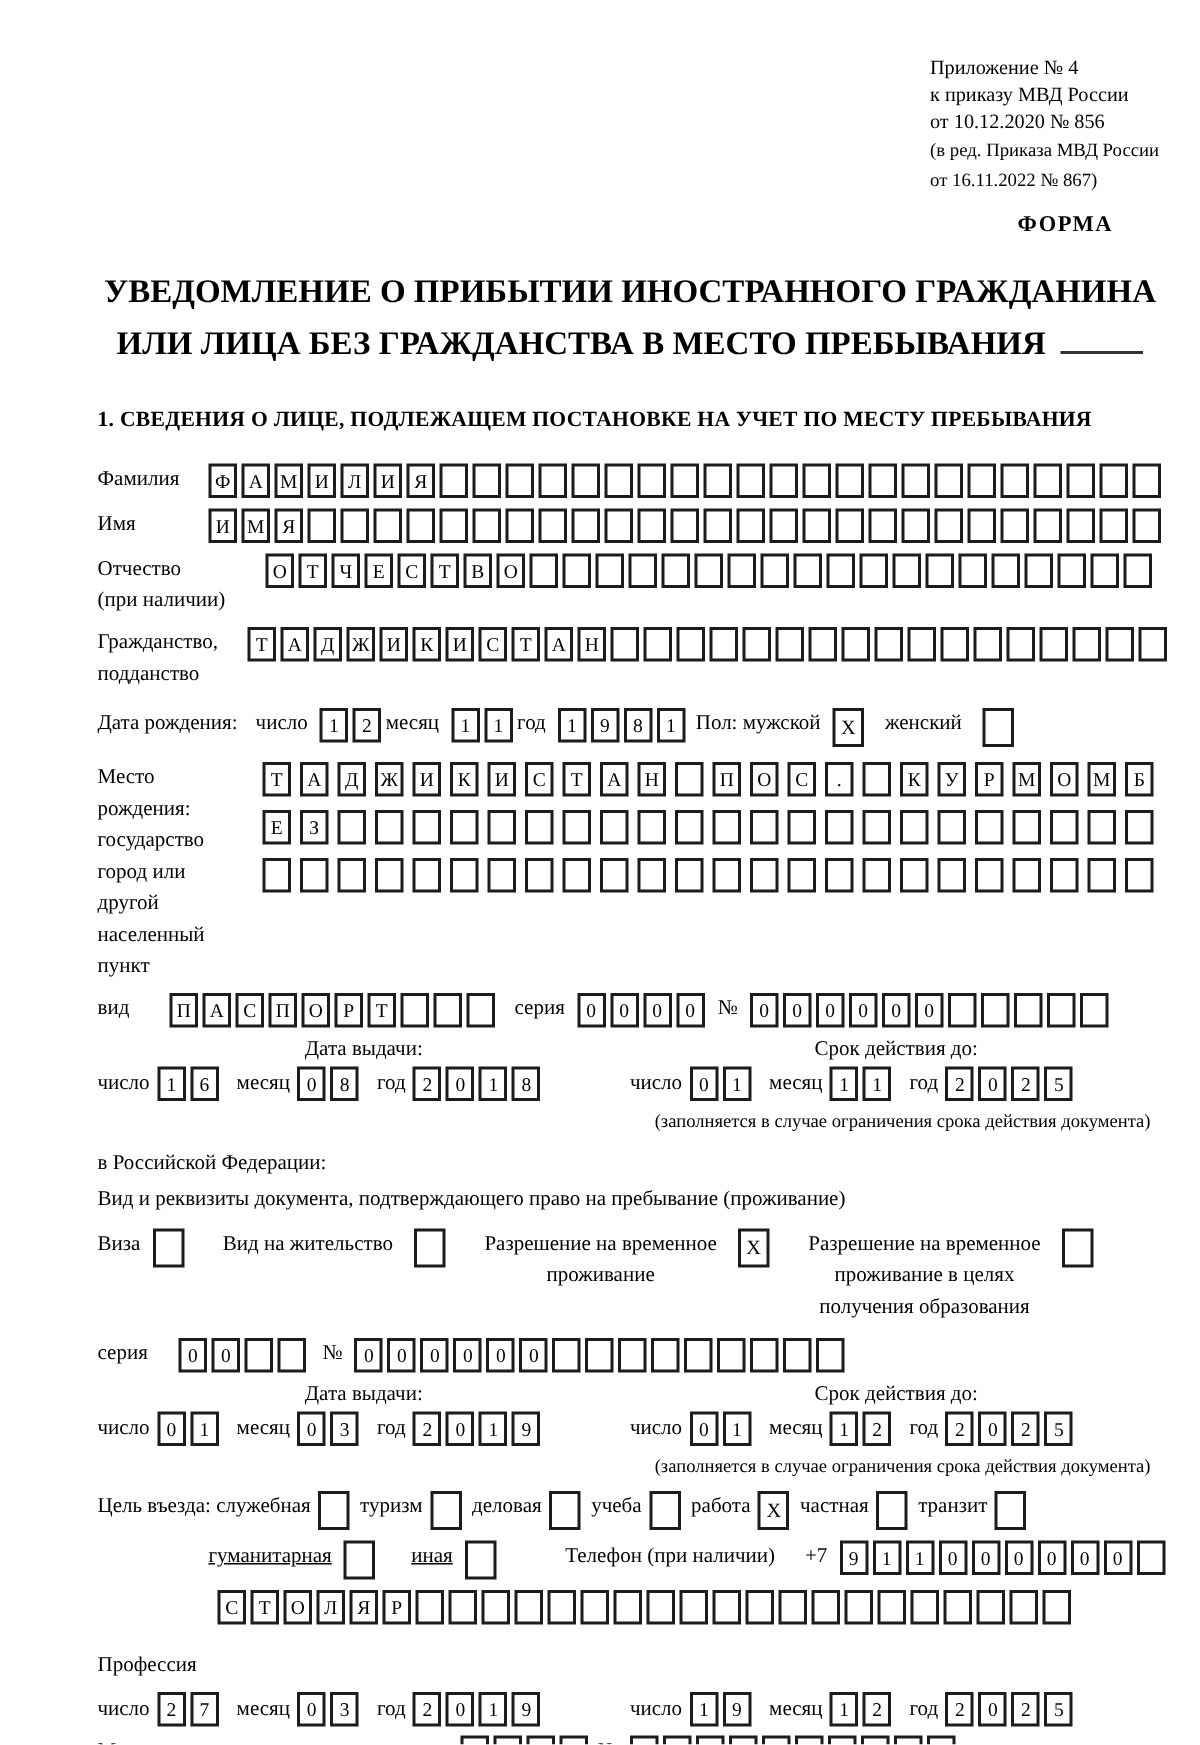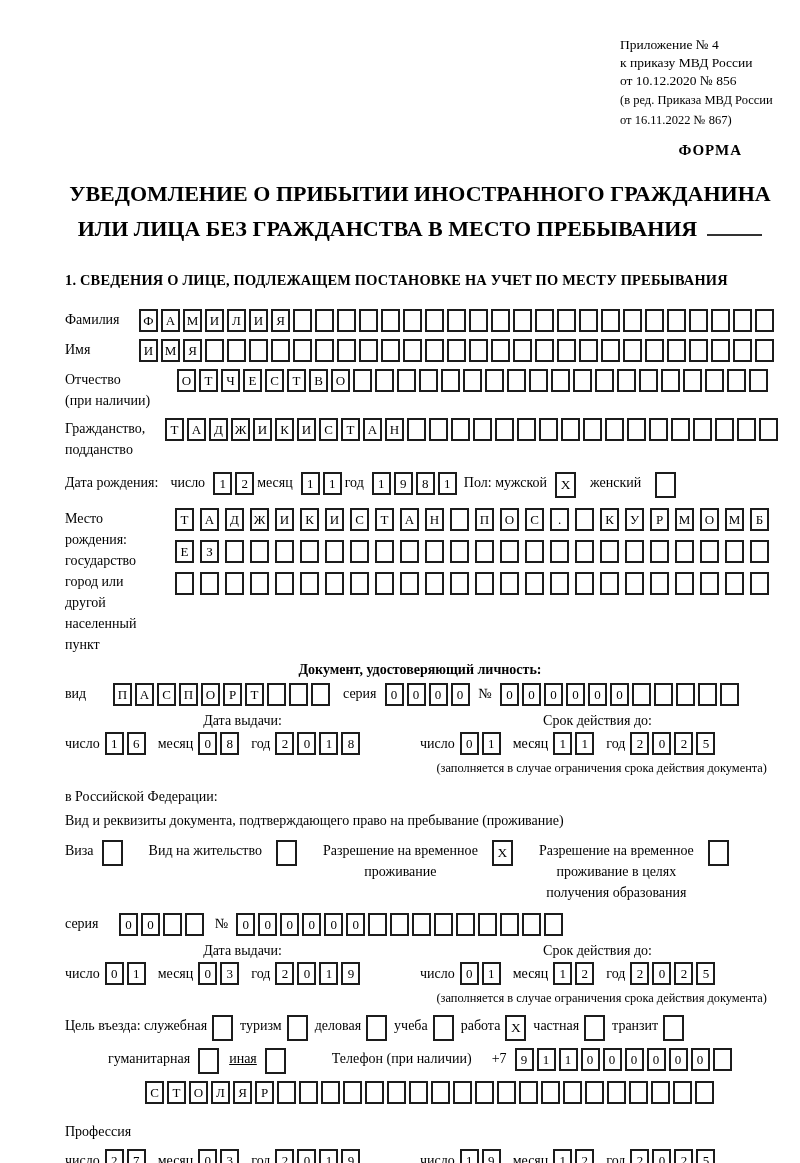--- a/index.html
+++ b/index.html
@@ -318,23 +318,20 @@
             <span class="cell" style="margin-right: 6px;"></span>
             <span class="cell" style="margin-right: 6px;"></span>
             <span class="cell" style="margin-right: 6px;"></span>
             <span class="cell" style="margin-right: 6px;"></span>
             <span class="cell" style="margin-right: 6px;"></span>
             <span class="cell" style="margin-right: 6px;"></span>
             <span class="cell" style="margin-right: 6px;"></span>
           </span>
         </div>
       </div>
-      <div class="frow center-row">
-        <span>Документ, удостоверяющий личность:</span>
-      </div>
       <div class="frow">
         <span class="lbl" style="width: 40px;">вид</span>
         <span class="cells">
           <span class="cell">П</span>
           <span class="cell">А</span>
           <span class="cell">С</span>
           <span class="cell">П</span>
           <span class="cell">О</span>
           <span class="cell">Р</span>
           <span class="cell">Т</span>
@@ -512,23 +509,23 @@
         <span class="lbl">учеба</span>
         <span class="checkbox"></span>
         <span class="lbl">работа</span>
         <span class="checkbox">X</span>
         <span class="lbl">частная</span>
         <span class="checkbox"></span>
         <span class="lbl">транзит</span>
         <span class="checkbox"></span>
       </div>
       <div class="frow">
-        <span class="lbl" style="margin-left: 43px;">гуманитарная</span>
-        <span class="checkbox"></span>
-        <span class="lbl" style=" text-decoration: underline;">иная</span>
+        <span class="lbl" style="margin-left: 74px; text-decoration: underline;">гуманитарная</span>
+        <span class="checkbox"></span>
+        <span class="lbl" style="margin-left: 14px; text-decoration: underline;">иная</span>
         <span class="checkbox"></span>
         <span class="lbl" style="margin-left: 36px;">Телефон (при наличии)</span>
         <span class="lbl" style="margin-left: 12px;">+7</span>
         <span class="cells">
           <span class="cell">9</span>
           <span class="cell">1</span>
           <span class="cell">1</span>
           <span class="cell">0</span>
           <span class="cell">0</span>
           <span class="cell">0</span>

